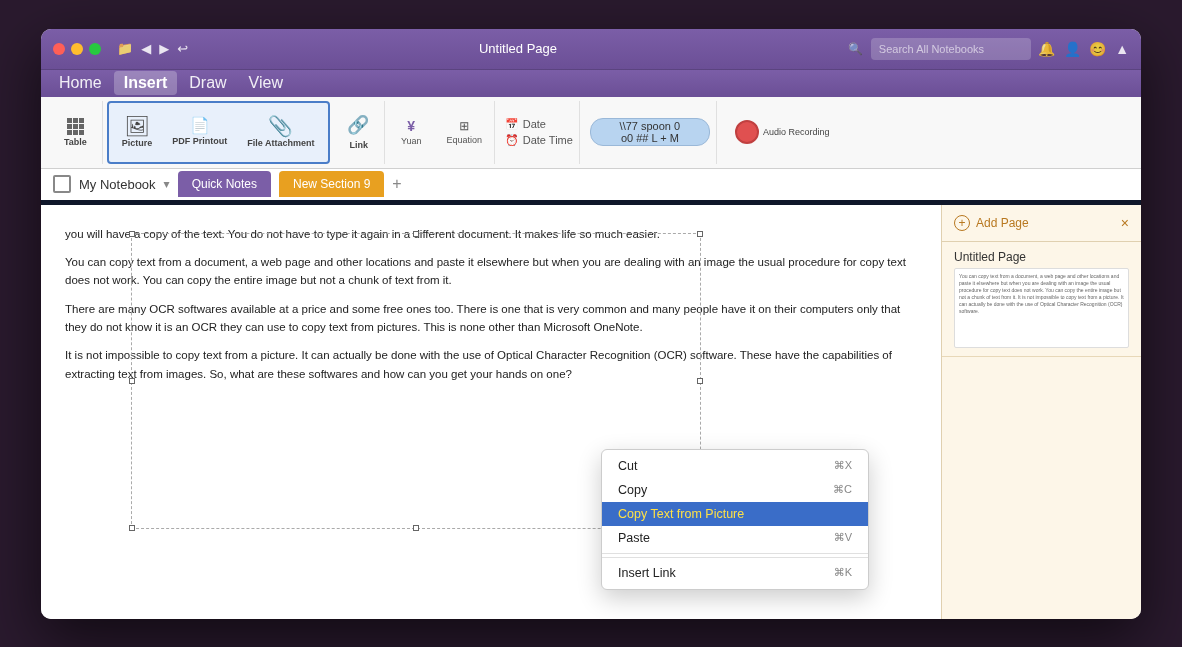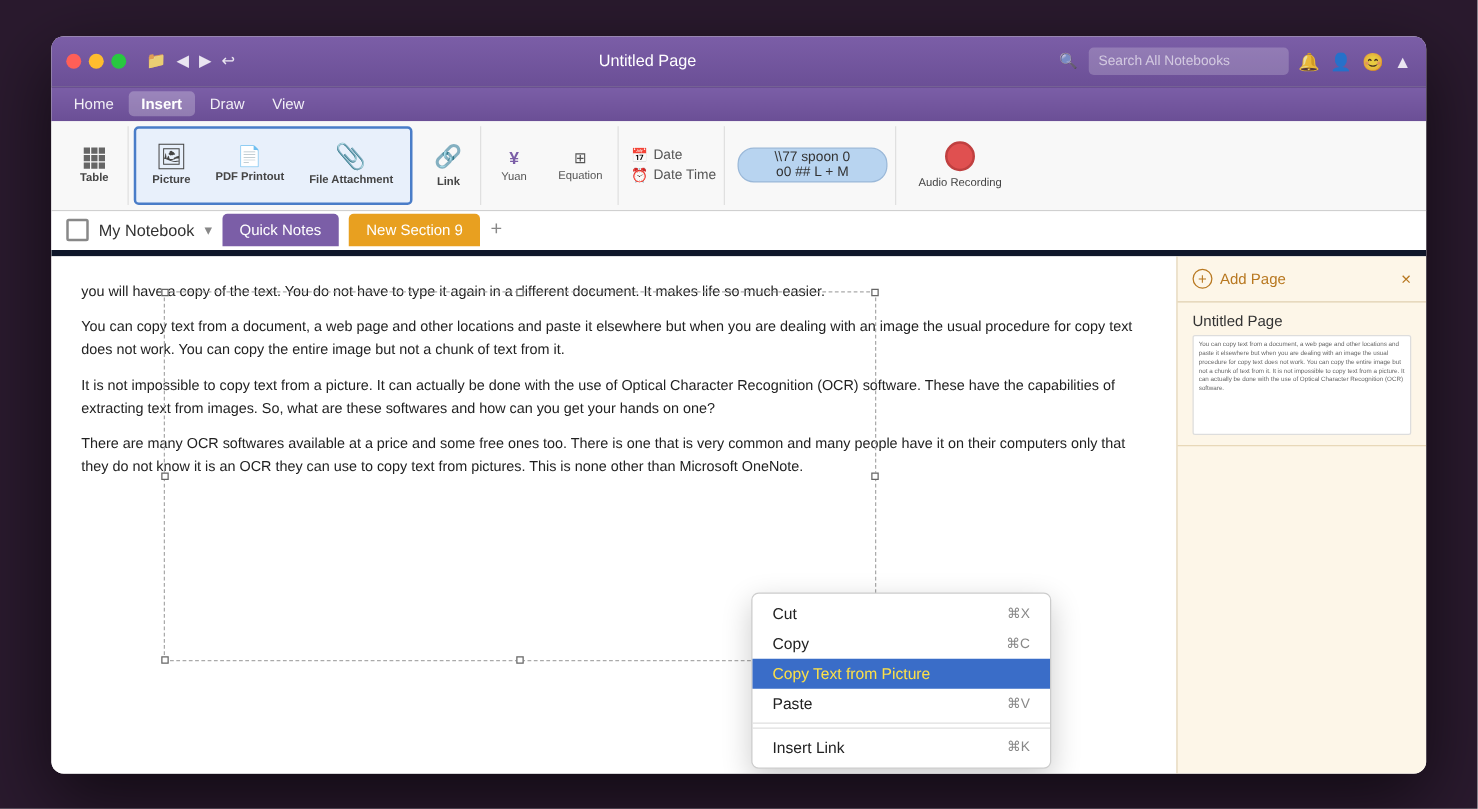--- a/index.html
+++ b/index.html
@@ -89,21 +89,21 @@
       height: 28px;
       display: flex;
       align-items: center;
       padding: 0 8px;
       gap: 2px;
       flex-shrink: 0;
       border-top: 1px solid rgba(0,0,0,0.15);
     }
     .menu-item {
       color: rgba(255,255,255,0.9);
-      font-size: 12px;
+      font-size: 16px;
       padding: 3px 10px;
       border-radius: 4px;
       cursor: pointer;
     }
     .menu-item.active {
       background: rgba(255,255,255,0.25);
       color: white;
       font-weight: bold;
     }
     
@@ -184,21 +184,21 @@
       border-radius: 13px;
       padding: 1px 8px;
       font-size: 11px;
       color: #333;
       min-width: 120px;
       text-align: center;
     }
     
     .recording-btn {
       display: flex;
-      flex-direction: column;
+      flex-direction: row;
       align-items: center;
       gap: 4px;
       cursor: pointer;
       padding: 4px 8px;
     }
     .record-circle {
       width: 24px;
       height: 24px;
       border-radius: 50%;
       background: #e05050;
@@ -270,27 +270,27 @@
       font-size: 11.5px;
       line-height: 1.6;
       color: #222;
     }
     .page-content p {
       margin-bottom: 10px;
     }
     
     .context-menu {
       position: absolute;
-      top: 269px;
+      top: 244px;
       left: 560px;
       background: white;
       border: 1px solid #ccc;
       border-radius: 6px;
       box-shadow: 0 8px 24px rgba(0,0,0,0.2);
-      width: 240px;
+      width: 268px;
       padding: 4px 0;
       z-index: 100;
       font-size: 12.5px;
     }
     .cm-item {
       padding: 5px 16px;
       display: flex;
       align-items: center;
       justify-content: space-between;
       cursor: pointer;
@@ -545,22 +545,22 @@
         <div style="position:absolute;bottom:-3px;right:-3px;width:6px;height:6px;background:white;border:1px solid #666;"></div>
         <div style="position:absolute;top:-3px;left:50%;transform:translateX(-50%);width:6px;height:6px;background:white;border:1px solid #666;"></div>
         <div style="position:absolute;bottom:-3px;left:50%;transform:translateX(-50%);width:6px;height:6px;background:white;border:1px solid #666;"></div>
         <div style="position:absolute;left:-3px;top:50%;transform:translateY(-50%);width:6px;height:6px;background:white;border:1px solid #666;"></div>
         <div style="position:absolute;right:-3px;top:50%;transform:translateY(-50%);width:6px;height:6px;background:white;border:1px solid #666;"></div>
       </div>
 
       <div class="page-content">
         <p>you will have a copy of the text. You do not have to type it again in a different document. It makes life so much easier.</p>
         <p>You can copy text from a document, a web page and other locations and paste it elsewhere but when you are dealing with an image the usual procedure for copy text does not work. You can copy the entire image but not a chunk of text from it.</p>
+        <p>There are many OCR softwares available at a price and some free ones too. There is one that is very common and many people have it on their computers only that they do not know it is an OCR they can use to copy text from pictures. This is none other than Microsoft OneNote.</p>
         <p>It is not impossible to copy text from a picture. It can actually be done with the use of Optical Character Recognition (OCR) software. These have the capabilities of extracting text from images. So, what are these softwares and how can you get your hands on one?</p>
-        <p>There are many OCR softwares available at a price and some free ones too. There is one that is very common and many people have it on their computers only that they do not know it is an OCR they can use to copy text from pictures. This is none other than Microsoft OneNote.</p>
       </div>
 
       <div class="context-menu">
 
         <div class="cm-item">
           <span>Cut</span>
           <span class="cm-shortcut">⌘X</span>
         </div>
 
         <div class="cm-item">

